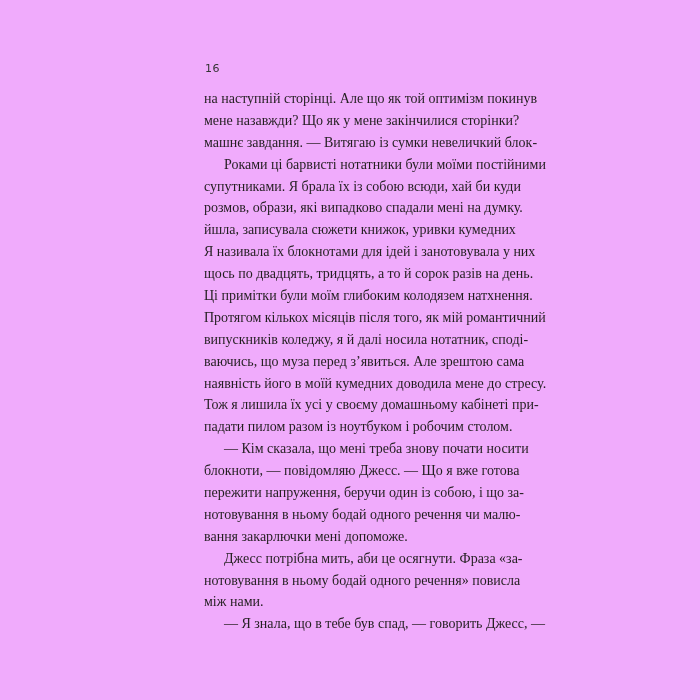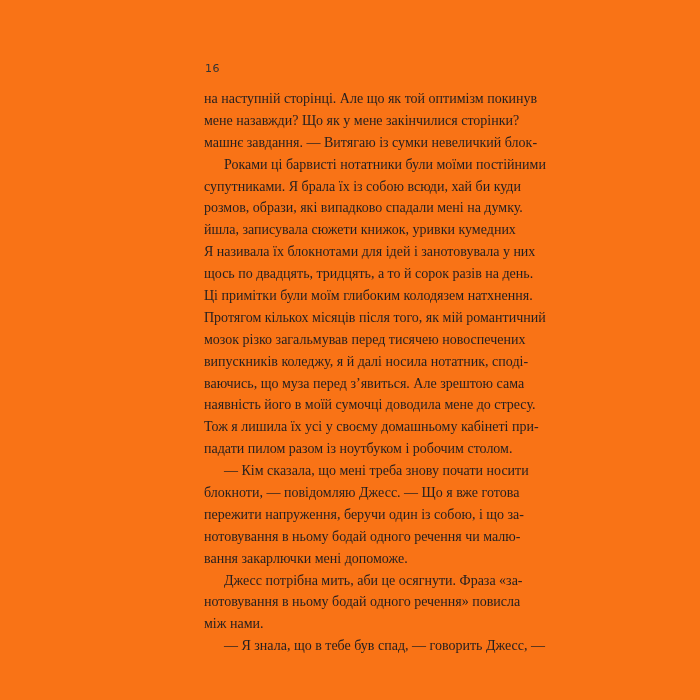--- a/index.html
+++ b/index.html
@@ -1,18 +1,18 @@
 <!DOCTYPE html>
 <html><head>
 <meta charset="utf-8">
 <style>
   html, body { margin: 0; padding: 0; background: #ffffff; }
   body { width: 700px; height: 700px; position: relative; overflow: hidden; }
   .page {
-    position: absolute; left: 0; top: 0; width: 700px; height: 700px; background: #f97316;
+    position: absolute; left: 0; top: 0; width: 700px; height: 700px; background: #f0abfc;
   }
   .page-number {
     position: absolute; left: 205px; top: 62px;
     font-family: "DejaVu Sans", sans-serif; font-size: 11px; color: #333333;
     letter-spacing: 0.5px;
   }
   .body-text {
     position: absolute; left: 204px; top: 88px; width: 311px;
     font-family: "Liberation Serif", serif; font-size: 14px; line-height: 21.9px;
     color: #231f20;
@@ -34,24 +34,23 @@
       <span class="line last">мене назавжди? Що як у мене закінчилися сторінки?</span>
       <span class="line">машнє завдання. — Витягаю із сумки невеличкий блок-</span>
       <span class="line indent">Роками ці барвисті нотатники були моїми постійними</span>
       <span class="line">супутниками. Я брала їх із собою всюди, хай би куди</span>
       <span class="line">розмов, образи, які випадково спадали мені на думку.</span>
       <span class="line">йшла, записувала сюжети книжок, уривки кумедних</span>
       <span class="line">Я називала їх блокнотами для ідей і занотовувала у них</span>
       <span class="line">щось по двадцять, тридцять, а то й сорок разів на день.</span>
       <span class="line">Ці примітки були моїм глибоким колодязем натхнення.</span>
       <span class="line">Протягом кількох місяців після того, як мій романтичний</span>
-      <span class="line">мозок різко загальмував перед тисячею новоспечених</span>
       <span class="line">випускників коледжу, я й далі носила нотатник, сподi-</span>
       <span class="line">ваючись, що муза перед з’явиться. Але зрештою сама</span>
-      <span class="line">наявність його в моїй сумочці доводила мене до стресу.</span>
+      <span class="line">наявність його в моїй кумедних доводила мене до стресу.</span>
       <span class="line">Тож я лишила їх усі у своєму домашньому кабінеті при-</span>
       <span class="line last">падати пилом разом із ноутбуком і робочим столом.</span>
       <span class="line indent">— Кім сказала, що мені треба знову почати носити</span>
       <span class="line">блокноти, — повідомляю Джесс. — Що я вже готова</span>
       <span class="line">пережити напруження, беручи один із собою, і що за-</span>
       <span class="line">нотовування в ньому бодай одного речення чи малю-</span>
       <span class="line last">вання закарлючки мені допоможе.</span>
       <span class="line indent">Джесс потрібна мить, аби це осягнути. Фраза «за-</span>
       <span class="line">нотовування в ньому бодай одного речення» повисла</span>
       <span class="line last">між нами.</span>

